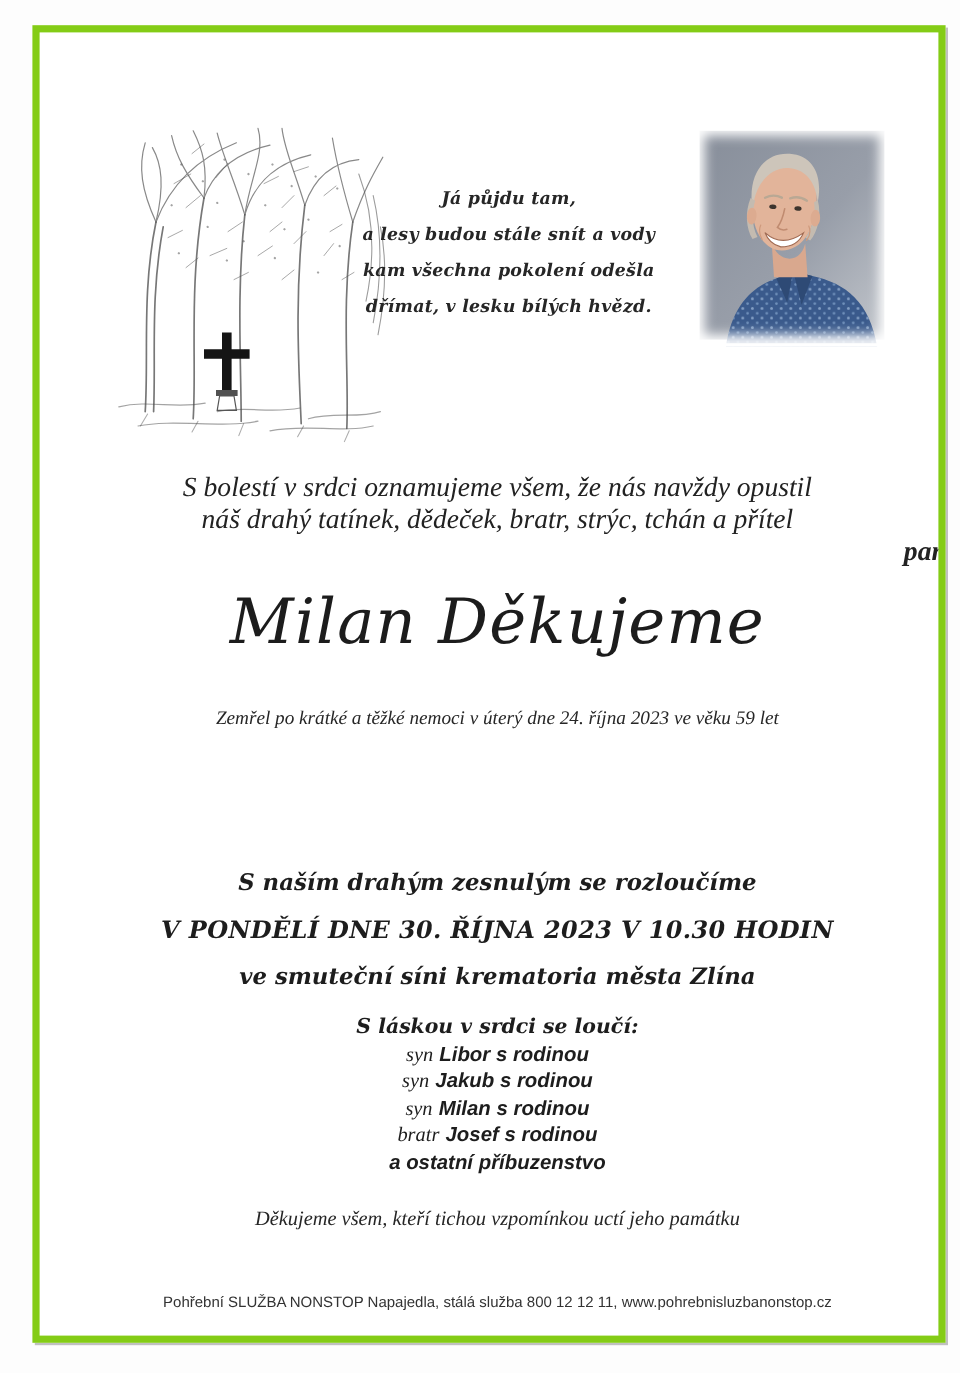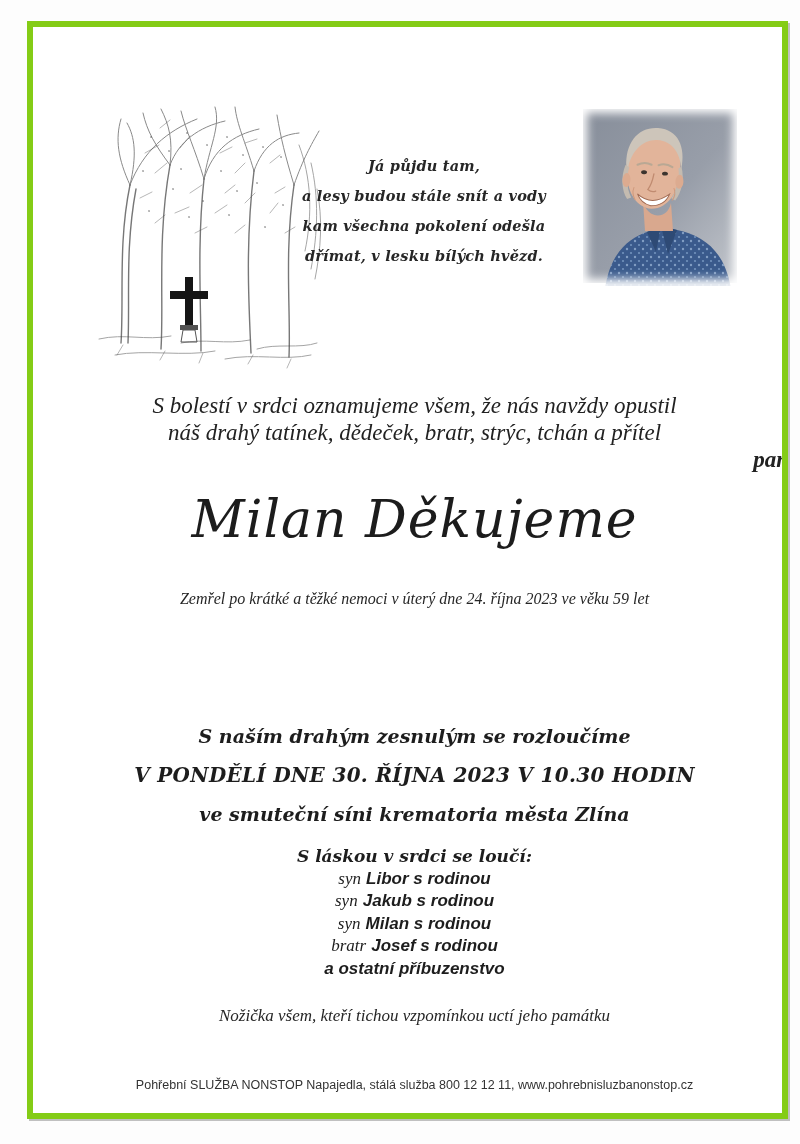--- a/index.html
+++ b/index.html
@@ -285,17 +285,17 @@
     </div>
     <div class="mourner-row">
       <span class="m-prefix">syn</span><span class="m-rest">Milan s rodinou</span>
     </div>
     <div class="mourner-row">
       <span class="m-prefix">bratr</span><span class="m-rest">Josef s rodinou</span>
     </div>
     <div class="m-closing">a ostatní příbuzenstvo</div>
   </div>
 
-  <div class="abs center-col thanks">Nožička všem, kteří tichou vzpomínkou uctí jeho památku</div>
+  <div class="abs center-col thanks">Děkujeme všem, kteří tichou vzpomínkou uctí jeho památku</div>
 
   <div class="abs center-col footer-line">Pohřební SLUŽBA NONSTOP Napajedla, stálá služba 800 12 12 11, www.pohrebnisluzbanonstop.cz</div>
 
 </div>
 
 </body></html>

